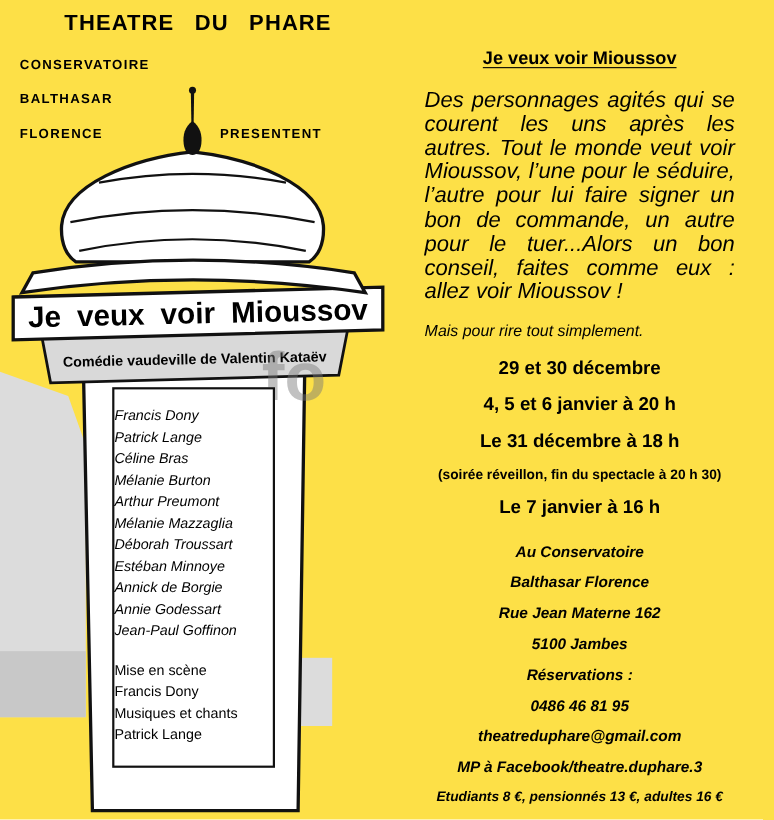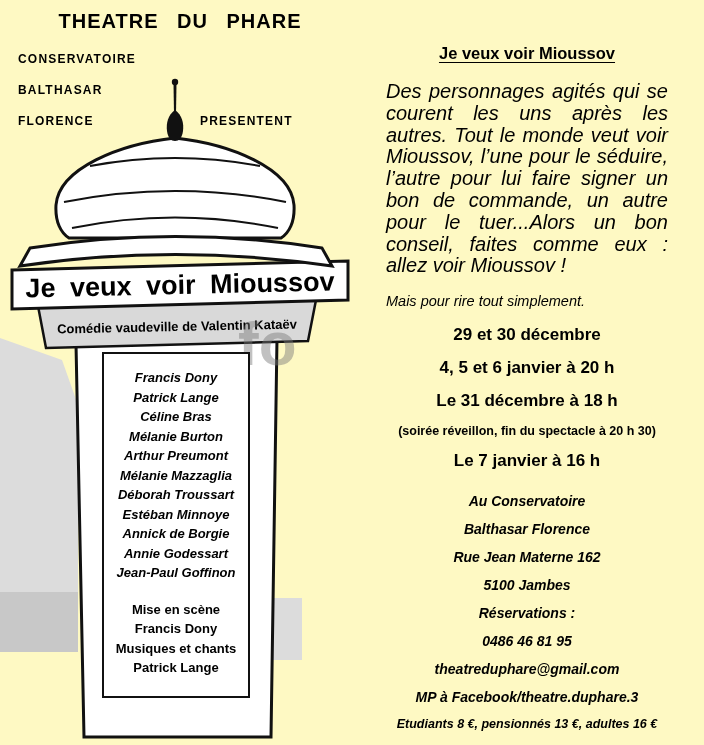--- a/index.html
+++ b/index.html
@@ -1,17 +1,17 @@
 <!DOCTYPE html>
 <html><head>
 <meta charset="utf-8">
 <style>
   html,body{margin:0;padding:0;background:#fff;}
   .page{
-    position:relative;width:704px;height:745px;background:#fef9c3;overflow:hidden;
+    position:relative;width:704px;height:745px;background:#fde047;overflow:hidden;
     font-family:"Liberation Sans",sans-serif;color:#000;
   }
   
   .left-col{position:absolute;left:0;top:0;width:360px;height:745px;}
   .lh-svg{position:absolute;left:0;top:0;z-index:1;}
   .lh-title{
     position:absolute;left:0;top:10px;width:360px;text-align:center;z-index:2;
     font-size:20px;font-weight:bold;letter-spacing:1px;word-spacing:12px;
   }
   .caps{
@@ -29,21 +29,21 @@
     font-family:"Liberation Sans",sans-serif;font-weight:bold;font-size:13px;fill:#000;
   }
   .watermark{
     position:absolute;left:238px;top:308px;z-index:3;
     font-family:Liberation Sans, sans-serif;font-size:62px;font-weight:bold;
     color:#787878;opacity:.45;pointer-events:none;
   }
   .cast-box{
     position:absolute;left:102px;top:352px;width:148px;height:346px;z-index:4;
     background:#fff;border:2px solid #111;box-sizing:border-box;
-    text-align:center;padding-top:14px;font-weight:bold;
+    padding-top:14px;
   }
   .cast-line{font-style:italic;font-size:13px;line-height:19.5px;}
   .credits{margin-top:17px;}
   .credit-line{font-size:13px;line-height:19.5px;}
   
   .right-col{
     position:absolute;left:386px;top:44px;width:282px;z-index:2;
   }
   .show-heading{
     font-size:16.5px;font-weight:bold;text-align:center;

